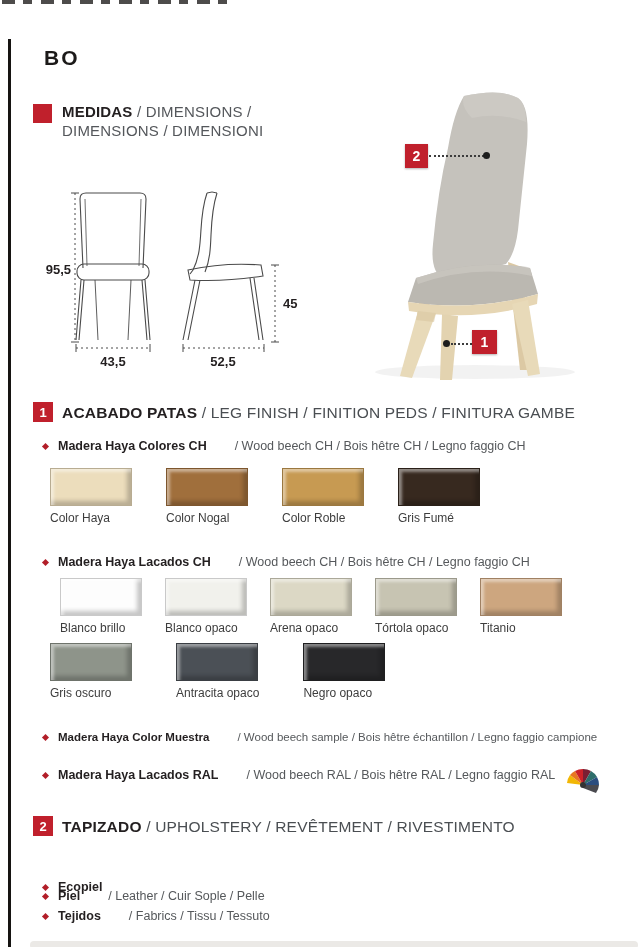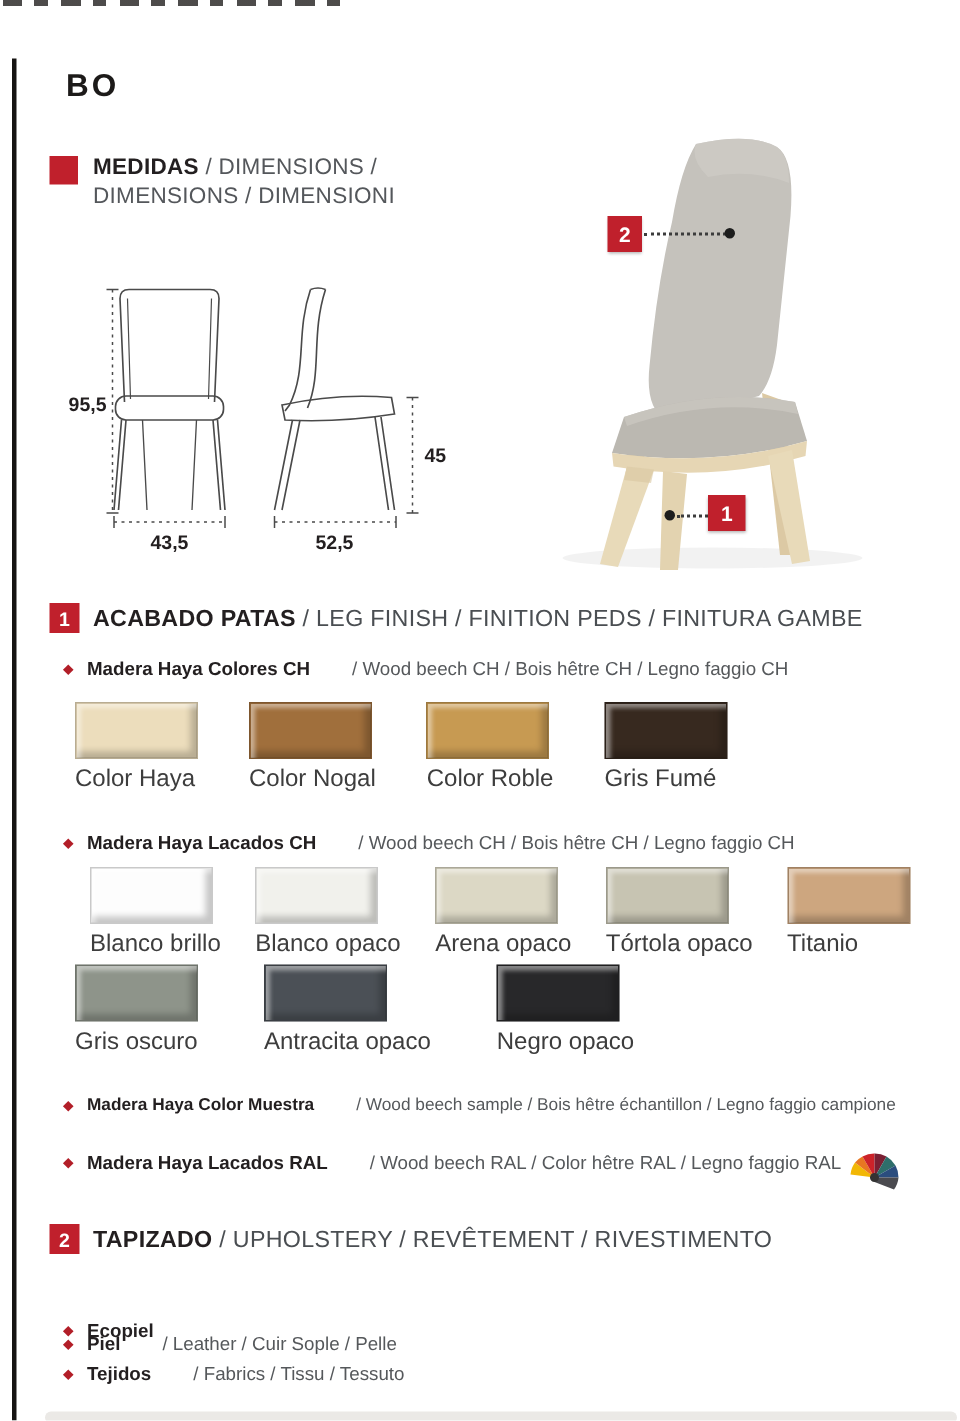--- a/index.html
+++ b/index.html
@@ -38,21 +38,21 @@
   .bullet-line .b{font-weight:bold;color:#231f20;}
   .bullet-line .r{color:#55585b;margin-left:28px;}
   .bullet-line.small{font-size:11.5px;align-items:flex-end;}
   .swatch-row{display:flex;}
   .swatch-item{display:flex;flex-direction:column;}
   .swatch{
     width:80px;height:36px;
     border:1px solid rgba(0,0,0,.22);
     box-shadow:inset 3px 3px 3px rgba(255,255,255,.45), inset -4px -4px 4px rgba(0,0,0,.22);
   }
-  .swatch-label{margin-top:5px;font-size:16px;color:#3d3d3d;}
+  .swatch-label{margin-top:5px;font-size:12px;color:#3d3d3d;}
   .callout-box{
     width:24px;height:24px;background:#c0202c;color:#fff;
     display:flex;align-items:center;justify-content:center;
     font-size:14px;font-weight:bold;box-shadow:0 1px 2px rgba(0,0,0,.3);
   }
   .leader{border-top:2px dotted #3c3c3c;height:0;}
   .dot{width:7px;height:7px;border-radius:50%;background:#1d1d1d;}
   .bottom-bar{left:30px;top:941px;width:608px;height:8px;background:#ebe9e6;border-radius:4px;}
   svg text{font-family:"Liberation Sans","DejaVu Sans",sans-serif;}
 </style>
@@ -209,21 +209,21 @@
 
 <div class="abs bullet-line small" style="top:731px;">
   <span class="diamond"></span>
   <span class="b">Madera Haya Color Muestra</span>
   <span class="r"> / Wood beech sample / Bois hêtre échantillon / Legno faggio campione</span>
 </div>
 
 <div class="abs bullet-line" style="top:768px;">
   <span class="diamond"></span>
   <span class="b">Madera Haya Lacados RAL</span>
-  <span class="r"> / Wood beech RAL / Color hêtre RAL / Legno faggio RAL</span>
+  <span class="r"> / Wood beech RAL / Bois hêtre RAL / Legno faggio RAL</span>
 </div>
 
 <svg class="abs" style="left:563px;top:758px;" width="42" height="38" viewBox="0 0 42 38">
   <g transform="translate(20,27)">
     <path d="M0,0 L-16,-2 A16,16 0 0,1 -13,-10 Z" fill="#f2b705"></path>
     <path d="M0,0 L-13,-10 A16,16 0 0,1 -8,-14 Z" fill="#e87722"></path>
     <path d="M0,0 L-8,-14 A16,16 0 0,1 0,-16 Z" fill="#cc2229"></path>
     <path d="M0,0 L0,-16 A16,16 0 0,1 8,-14 Z" fill="#7a1f33"></path>
     <path d="M0,0 L8,-14 A16,16 0 0,1 14,-8 Z" fill="#2e6e6b"></path>
     <path d="M0,0 L14,-8 A16,16 0 0,1 16,0 Z" fill="#2b4d7e"></path>

